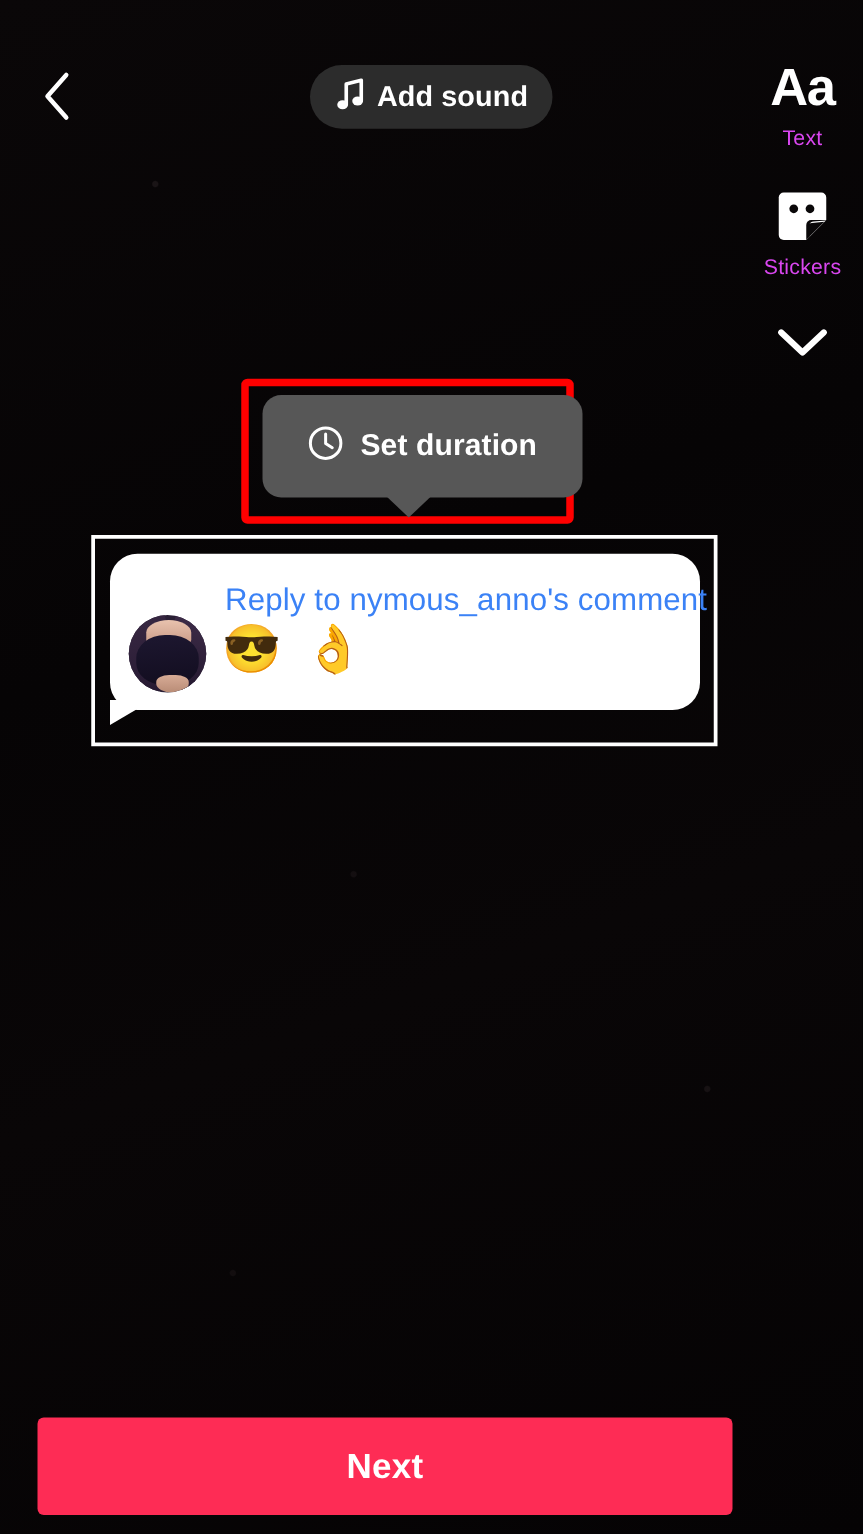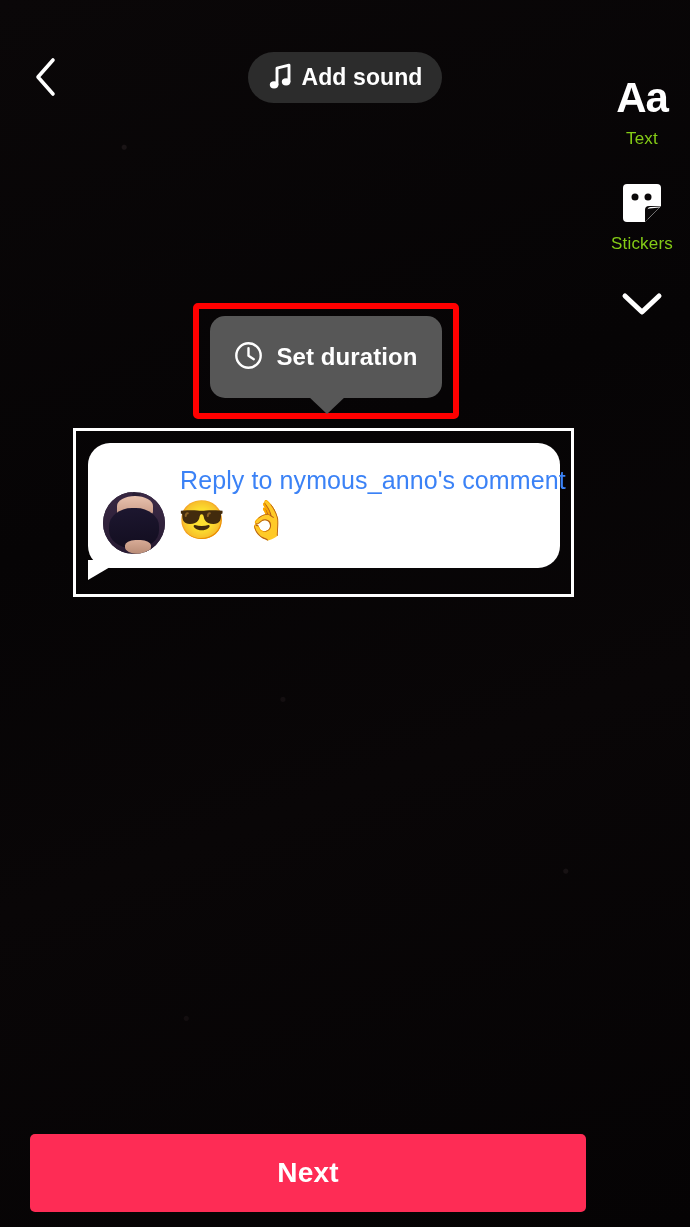--- a/index.html
+++ b/index.html
@@ -54,28 +54,27 @@
 
   
   #right-rail {
     position:absolute; right:0; top:44px;
     width:96px;
   }
   .rail-item {
     width:96px;
     display:flex; flex-direction:column; align-items:center;
     margin-bottom:26px;
-    margin-top:28px;
   }
   .rail-glyph {
     height:52px; width:62px;
     display:flex; align-items:center; justify-content:center;
   }
   .rail-label {
-    color:#84cc16; font-size:17px;
+    color:#d946ef; font-size:17px;
     margin-top:5px; letter-spacing:.2px;
   }
   #text-aa {
     color:#fff; font-size:42px; font-weight:bold;
     line-height:44px; letter-spacing:-1px;
   }
   #collapse-rail-button {
     width:96px; height:52px;
     display:flex; align-items:center; justify-content:center;
     margin-top:4px;
@@ -85,21 +84,21 @@
   #duration-highlight {
     position:absolute;
     left:193px; top:303px;
     width:266px; height:116px;
     border:6px solid #ff0000;
     border-radius:5px;
   }
   #set-duration-tooltip {
     position:absolute;
     left:210px; top:316px;
-    width:232px; height:82px;
+    width:256px; height:82px;
     background:#575757;
     border-radius:15px;
     display:flex; align-items:center; justify-content:center;
     gap:13px;
   }
   #set-duration-tooltip .label {
     color:#fff; font-size:24px; font-weight:bold;
     letter-spacing:.1px;
   }
   #tooltip-pointer {

